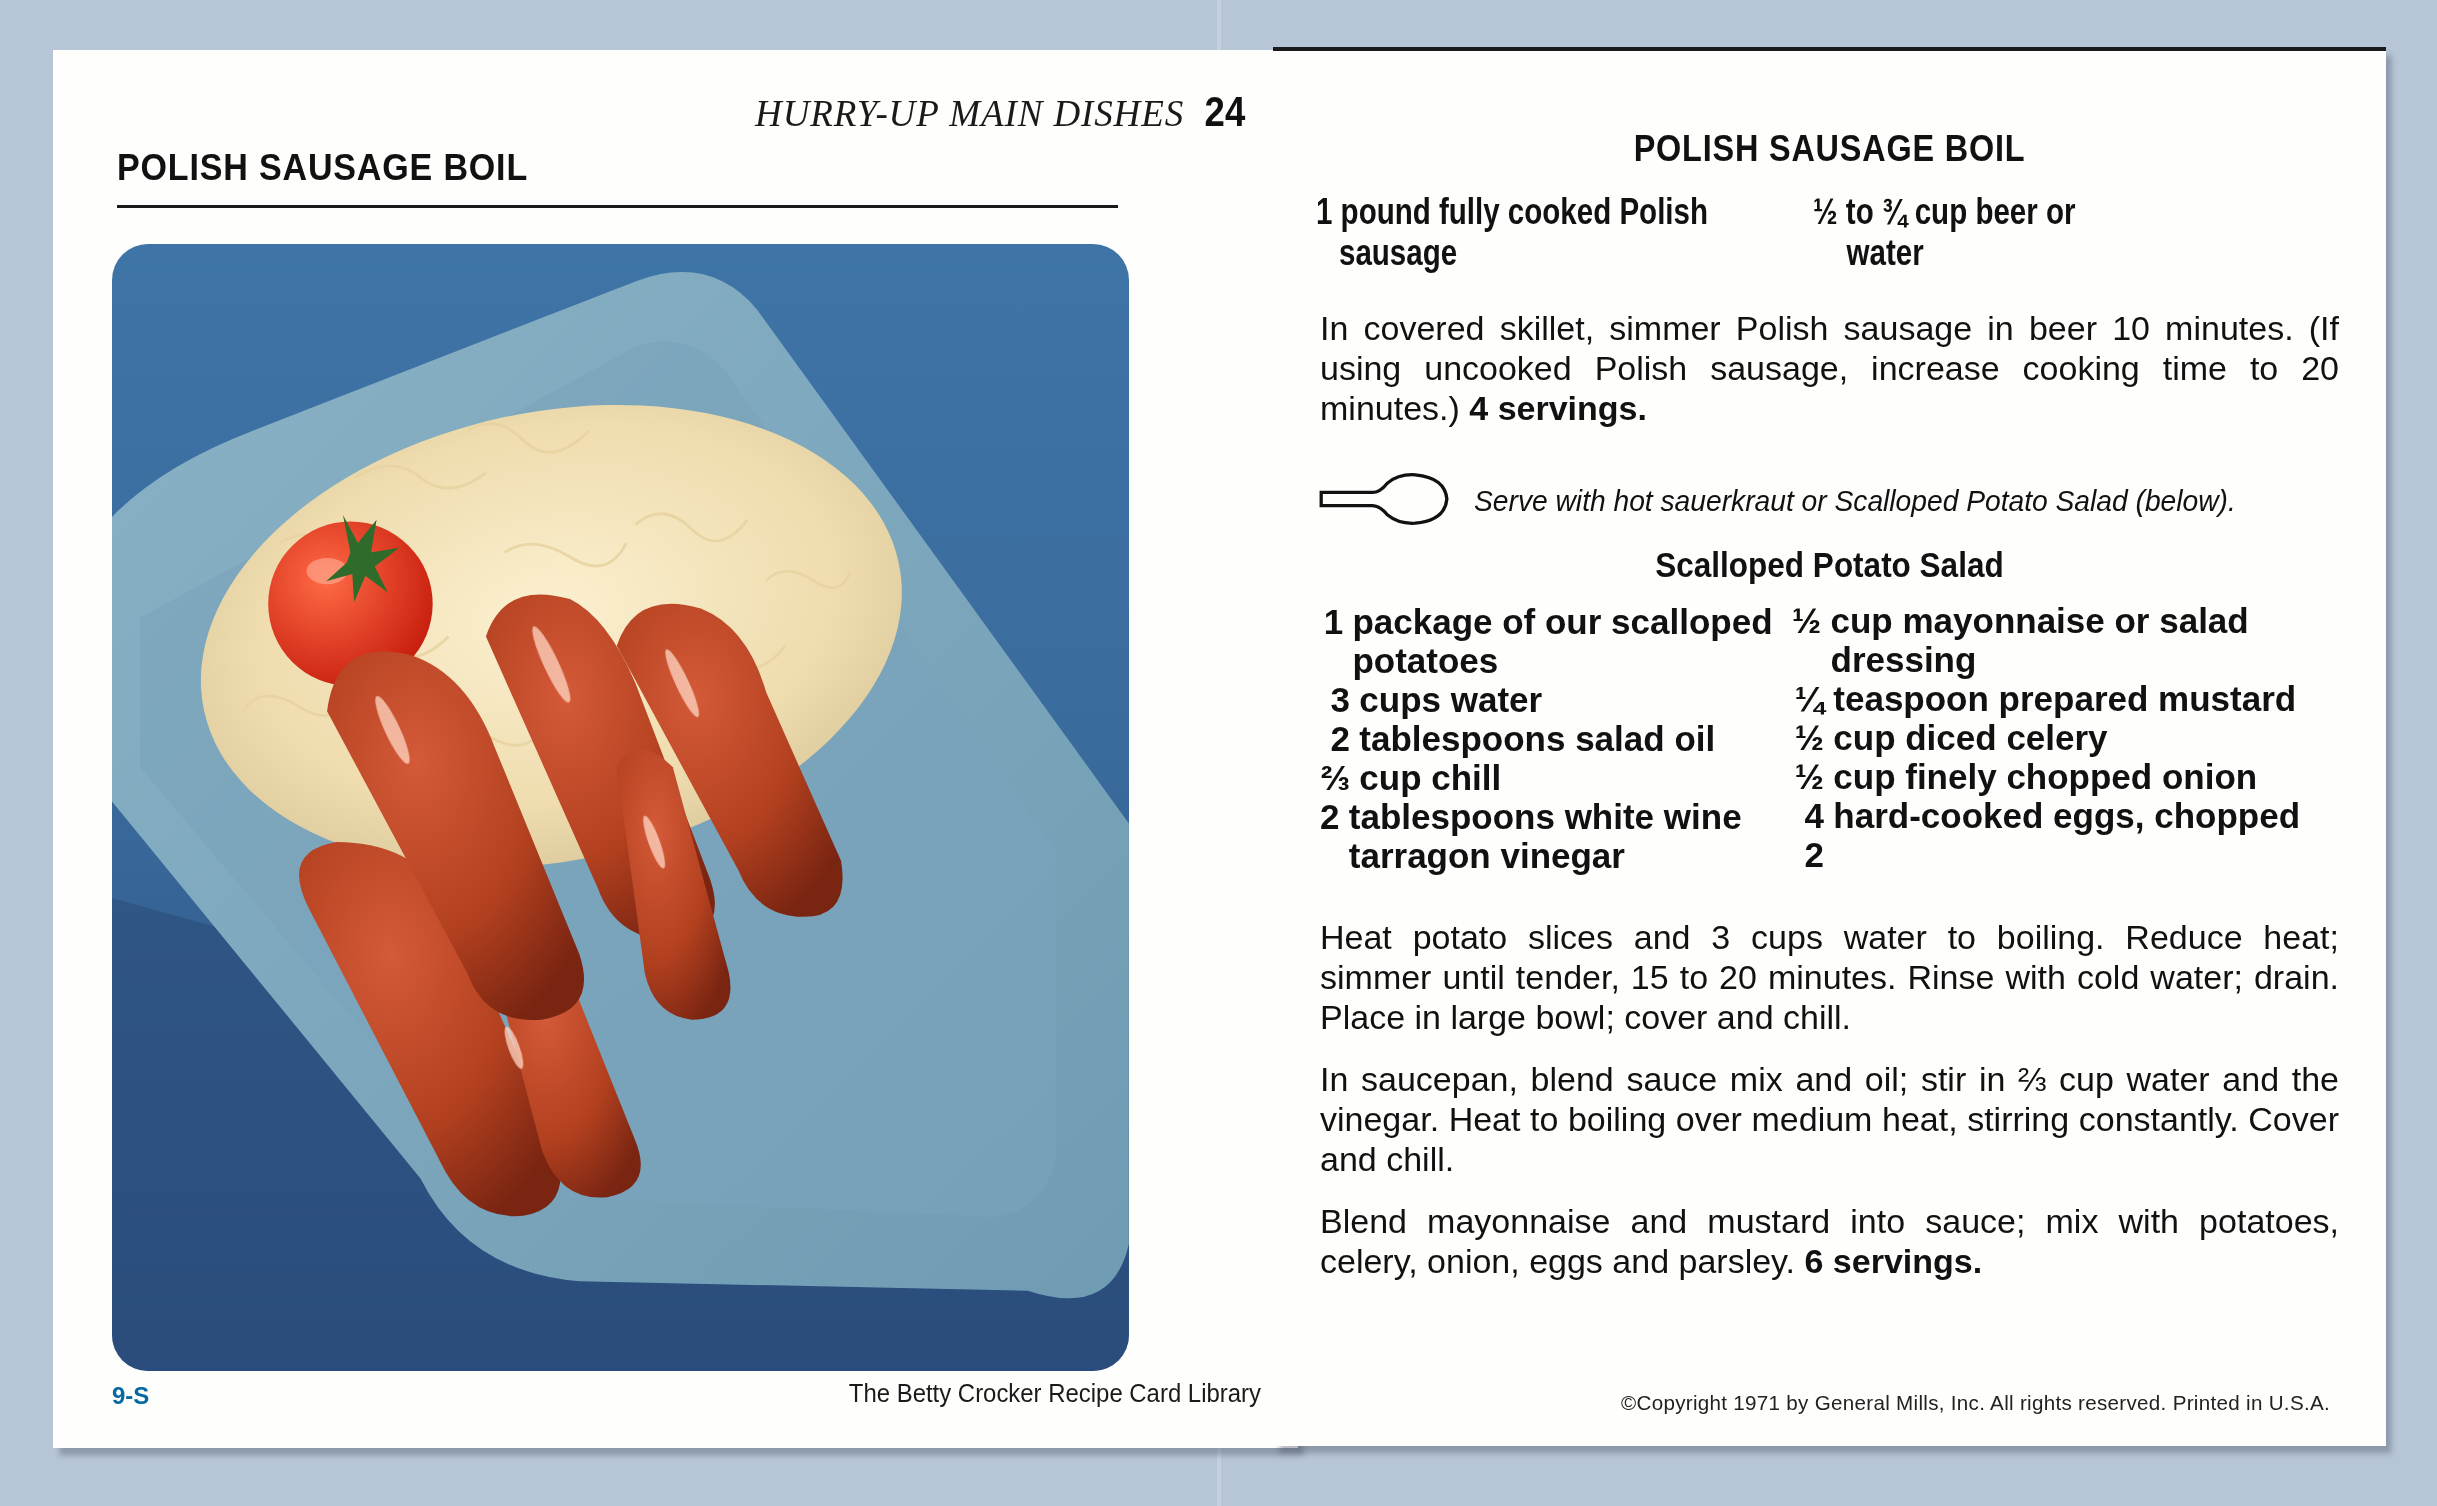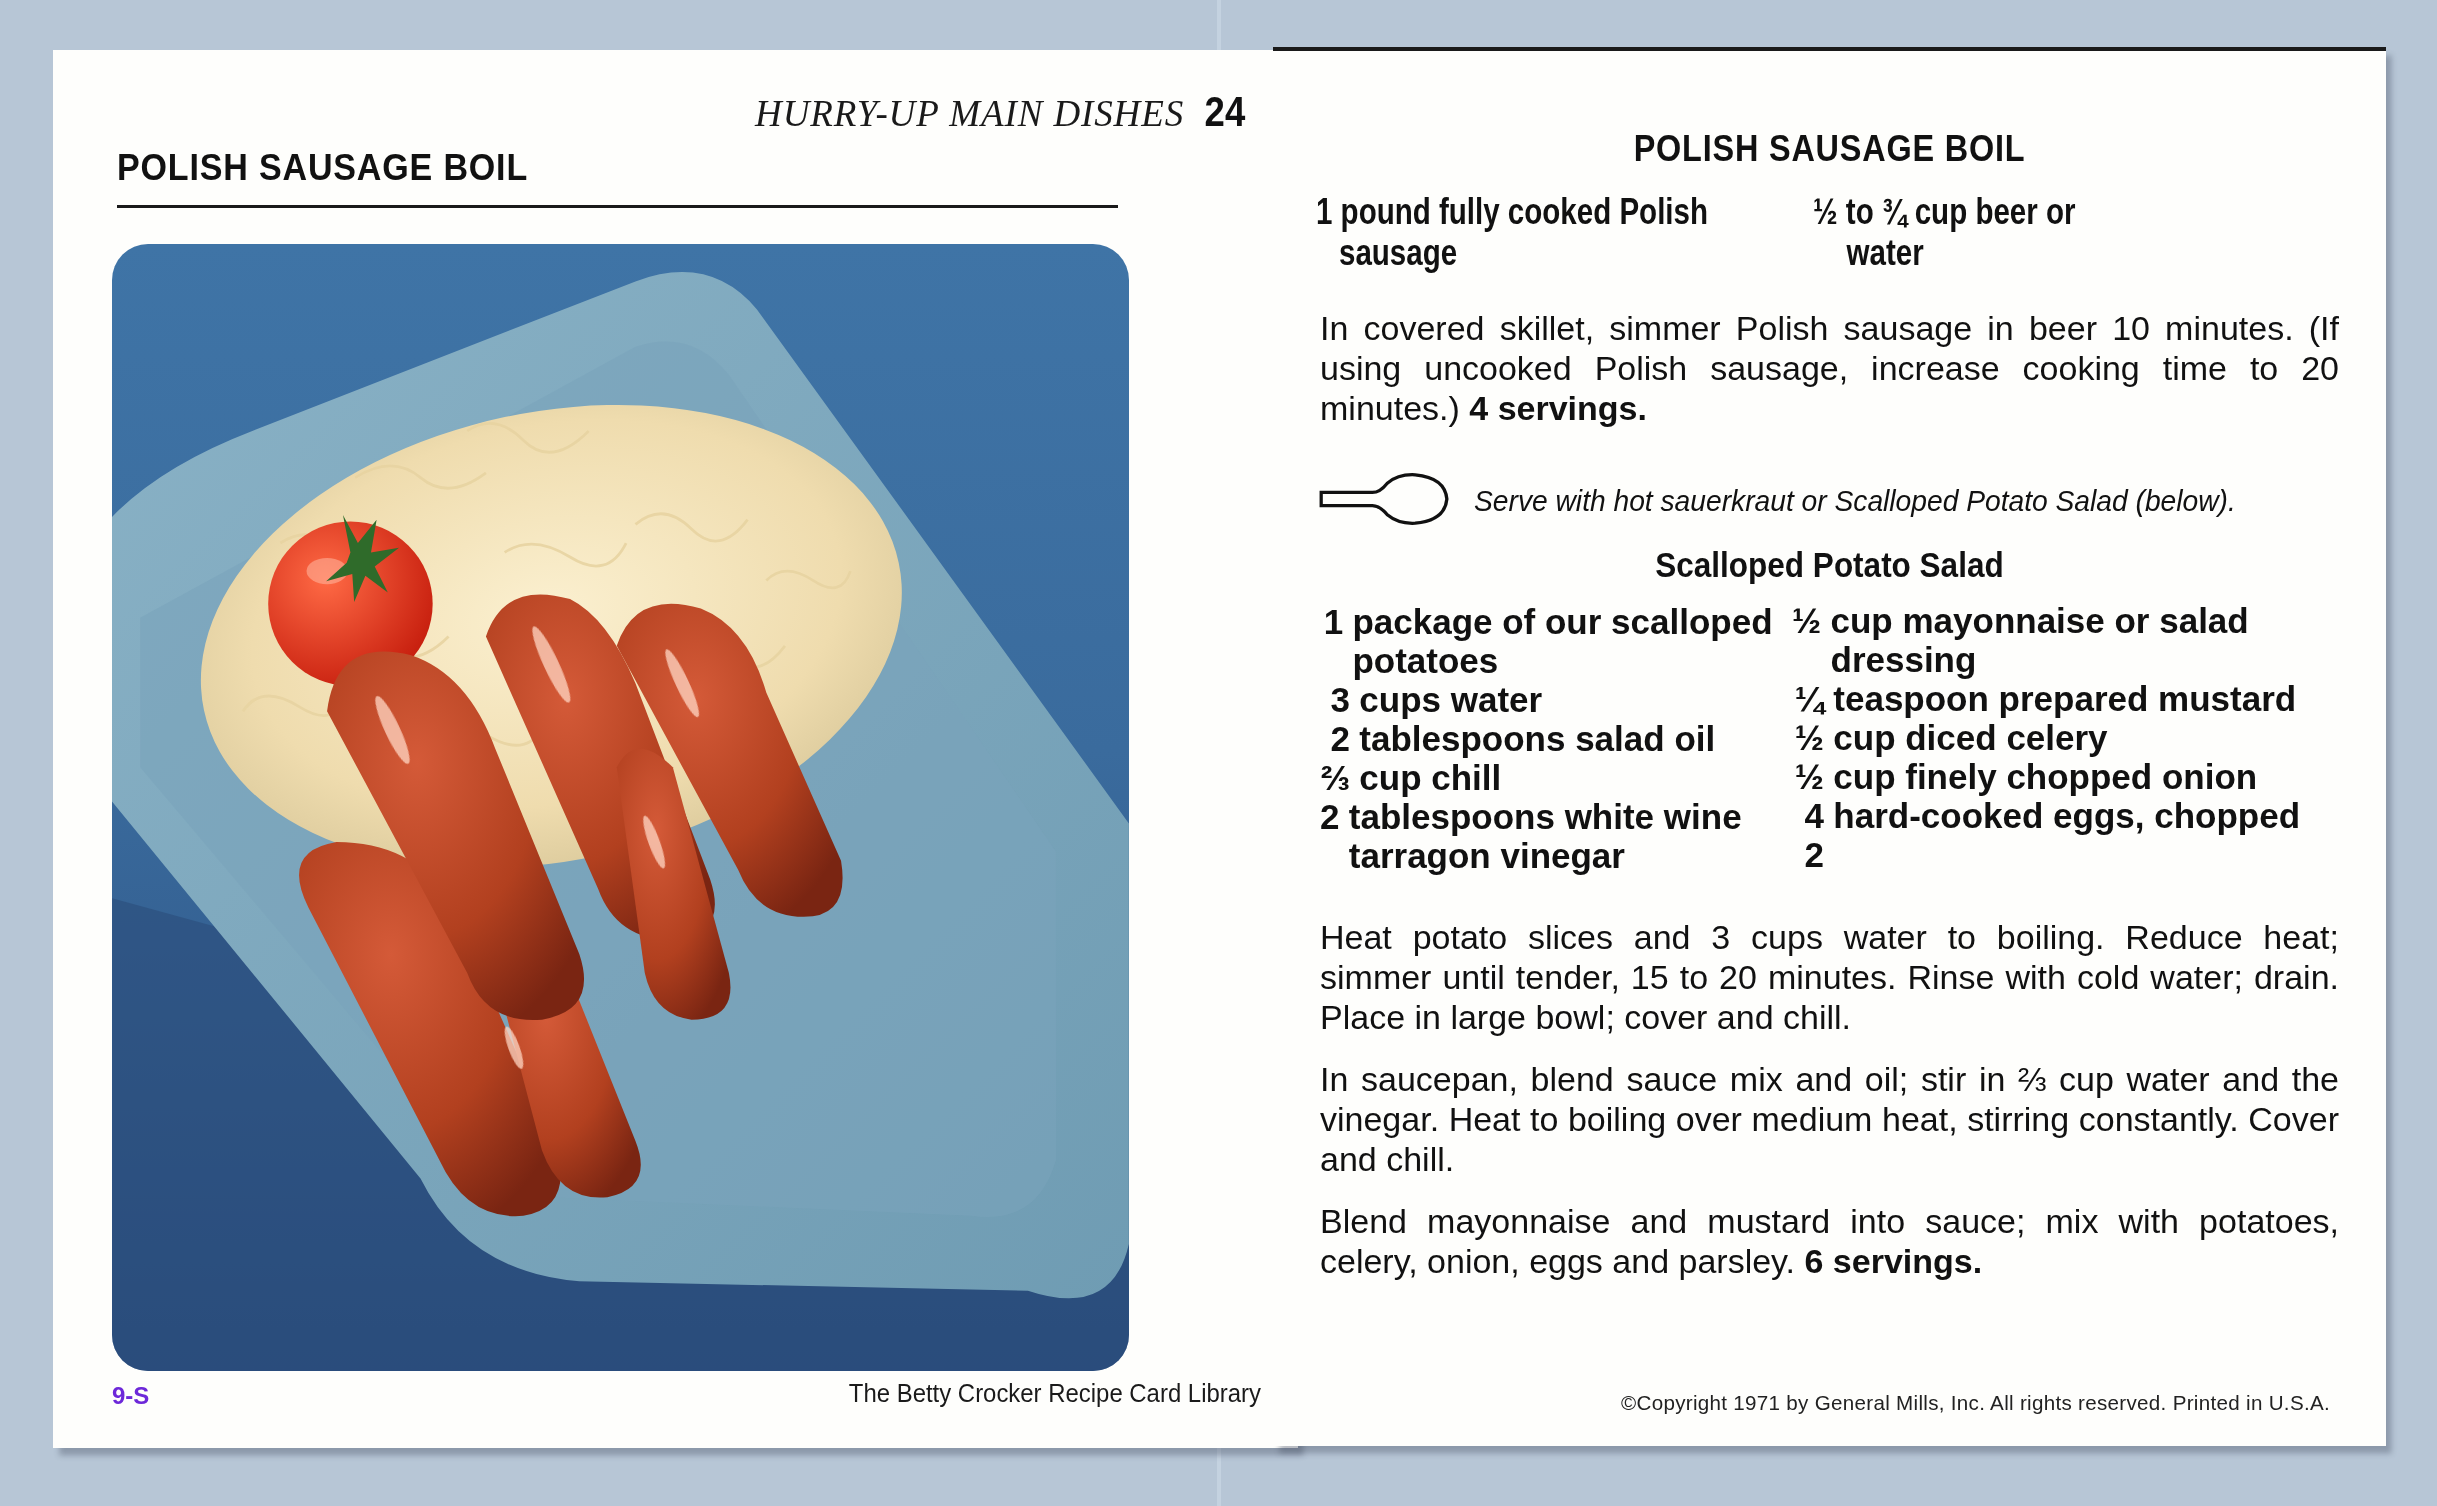--- a/index.html
+++ b/index.html
@@ -43,21 +43,21 @@
     position:absolute; left:64px; top:155px; width:1001px; height:2.8px; background:#1a1a1a;
   }
   .photo {
     position:absolute; left:59px; top:194px; width:1017px; height:1127px;
     border-radius:36px; overflow:hidden;
     background: linear-gradient(180deg,#3f74a6 0%,#3a6b9d 45%,#2b4f80 100%);
   }
   .photo svg { position:absolute; left:0; top:0; }
   .front-code {
     position:absolute; left:59px; top:1332px;
-    font-weight:bold; font-size:24px; color:#6d28d9;
+    font-weight:bold; font-size:24px; color:#0369a1;
   }
   .front-library {
     position:absolute; right:37px; top:1328px;
     font-size:26px; color:#1a1a1a; transform-origin:right; transform:scaleX(0.92);
   }
 
   
   .back-title {
     position:absolute; left:0; width:100%; top:77px; text-align:center;
     font-weight:bold; font-size:36px; letter-spacing:0.9px; color:#111;

